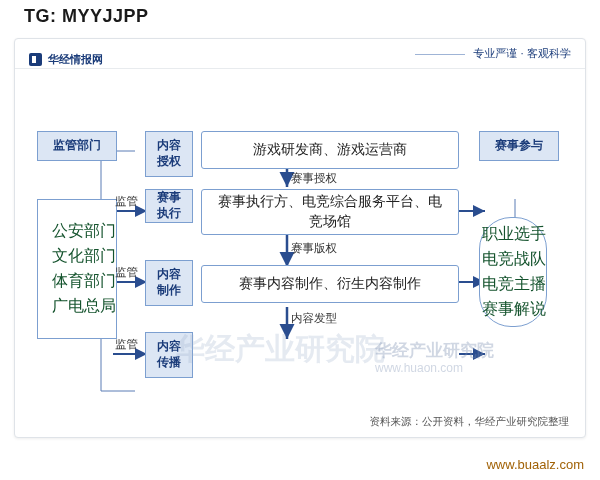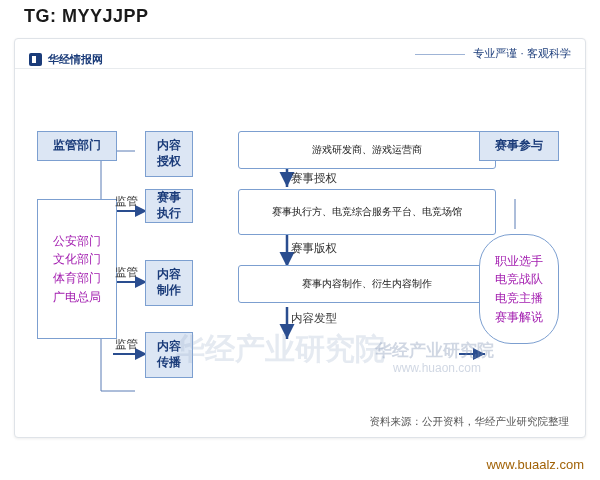--- a/index.html
+++ b/index.html
@@ -64,38 +64,38 @@
     border-left:18px solid #1b3c7a;opacity:.85;
   }
   
   .box{position:absolute;box-sizing:border-box;display:flex;align-items:center;justify-content:center;text-align:center;}
   .blue-tag{
     background:#dce6f4;border:1px solid #7c9fd0;color:#1b3c7a;
     font-size:12px;font-weight:bold;line-height:1.3;
   }
   .white-box{
     background:#ffffff;border:1px solid #7c9fd0;color:#222;
-    font-size:10px;border-radius:3px;margin-left:37px;
+    font-size:14px;border-radius:3px;
   }
   .side-box{
-    background:#ffffff;border:1px solid #7c9fd0;color:#a21caf;
-    font-size:12px;line-height:1.55;
+    background:#ffffff;border:1px solid #7c9fd0;color:#14532d;
+    font-size:16px;line-height:1.55;justify-content:flex-end;
   }
   .arrowlabel{
     position:absolute;font-size:11.5px;color:#333;white-space:nowrap;
   }
   .src{
     position:absolute;right:16px;bottom:8px;font-size:10.5px;color:#555;
   }
   .wm{
     position:absolute;color:rgba(120,140,175,.35);font-weight:bold;
     pointer-events:none;
   }
   #wm1{left:360px;top:300px;font-size:17px;}
-  #wm2{left:378px;top:322px;font-size:12px;font-weight:normal;}
+  #wm2{left:360px;top:322px;font-size:12px;font-weight:normal;}
   #wm-left{left:160px;top:290px;font-size:30px;color:rgba(150,170,200,.25);}
   #wm-bottom{
     position:absolute;right:16px;bottom:8px;font-size:13px;
     color:#a16207;
     margin-left:24px;
   }
   svg.lines{position:absolute;left:0;top:0;width:572px;height:400px;pointer-events:none;}
 </style>
 </head>
 <body>
@@ -195,21 +195,21 @@
   <div class="arrowlabel" style="left:100px;top:226px;">
     <span>监管</span>
   </div>
   <div class="arrowlabel" style="left:100px;top:298px;">
     <span>监管</span>
   </div>
 
   <div class="box blue-tag" style="left:464px;top:92px;width:80px;height:30px;">
     <span>赛事参与</span>
   </div>
-  <div class="box side-box" style="left:464px;top:195px;width:80px;height:110px;white-space:pre-line;border-radius:32px;">
+  <div class="box side-box" style="left:464px;top:178px;width:68px;height:110px;white-space:pre-line;border-radius:32px;">
     <span>职业选手
 电竞战队
 电竞主播
 赛事解说</span>
   </div>
 
   <div class="wm" id="wm-left">
     <span>华经产业研究院</span>
   </div>
   <div class="wm" id="wm1">

